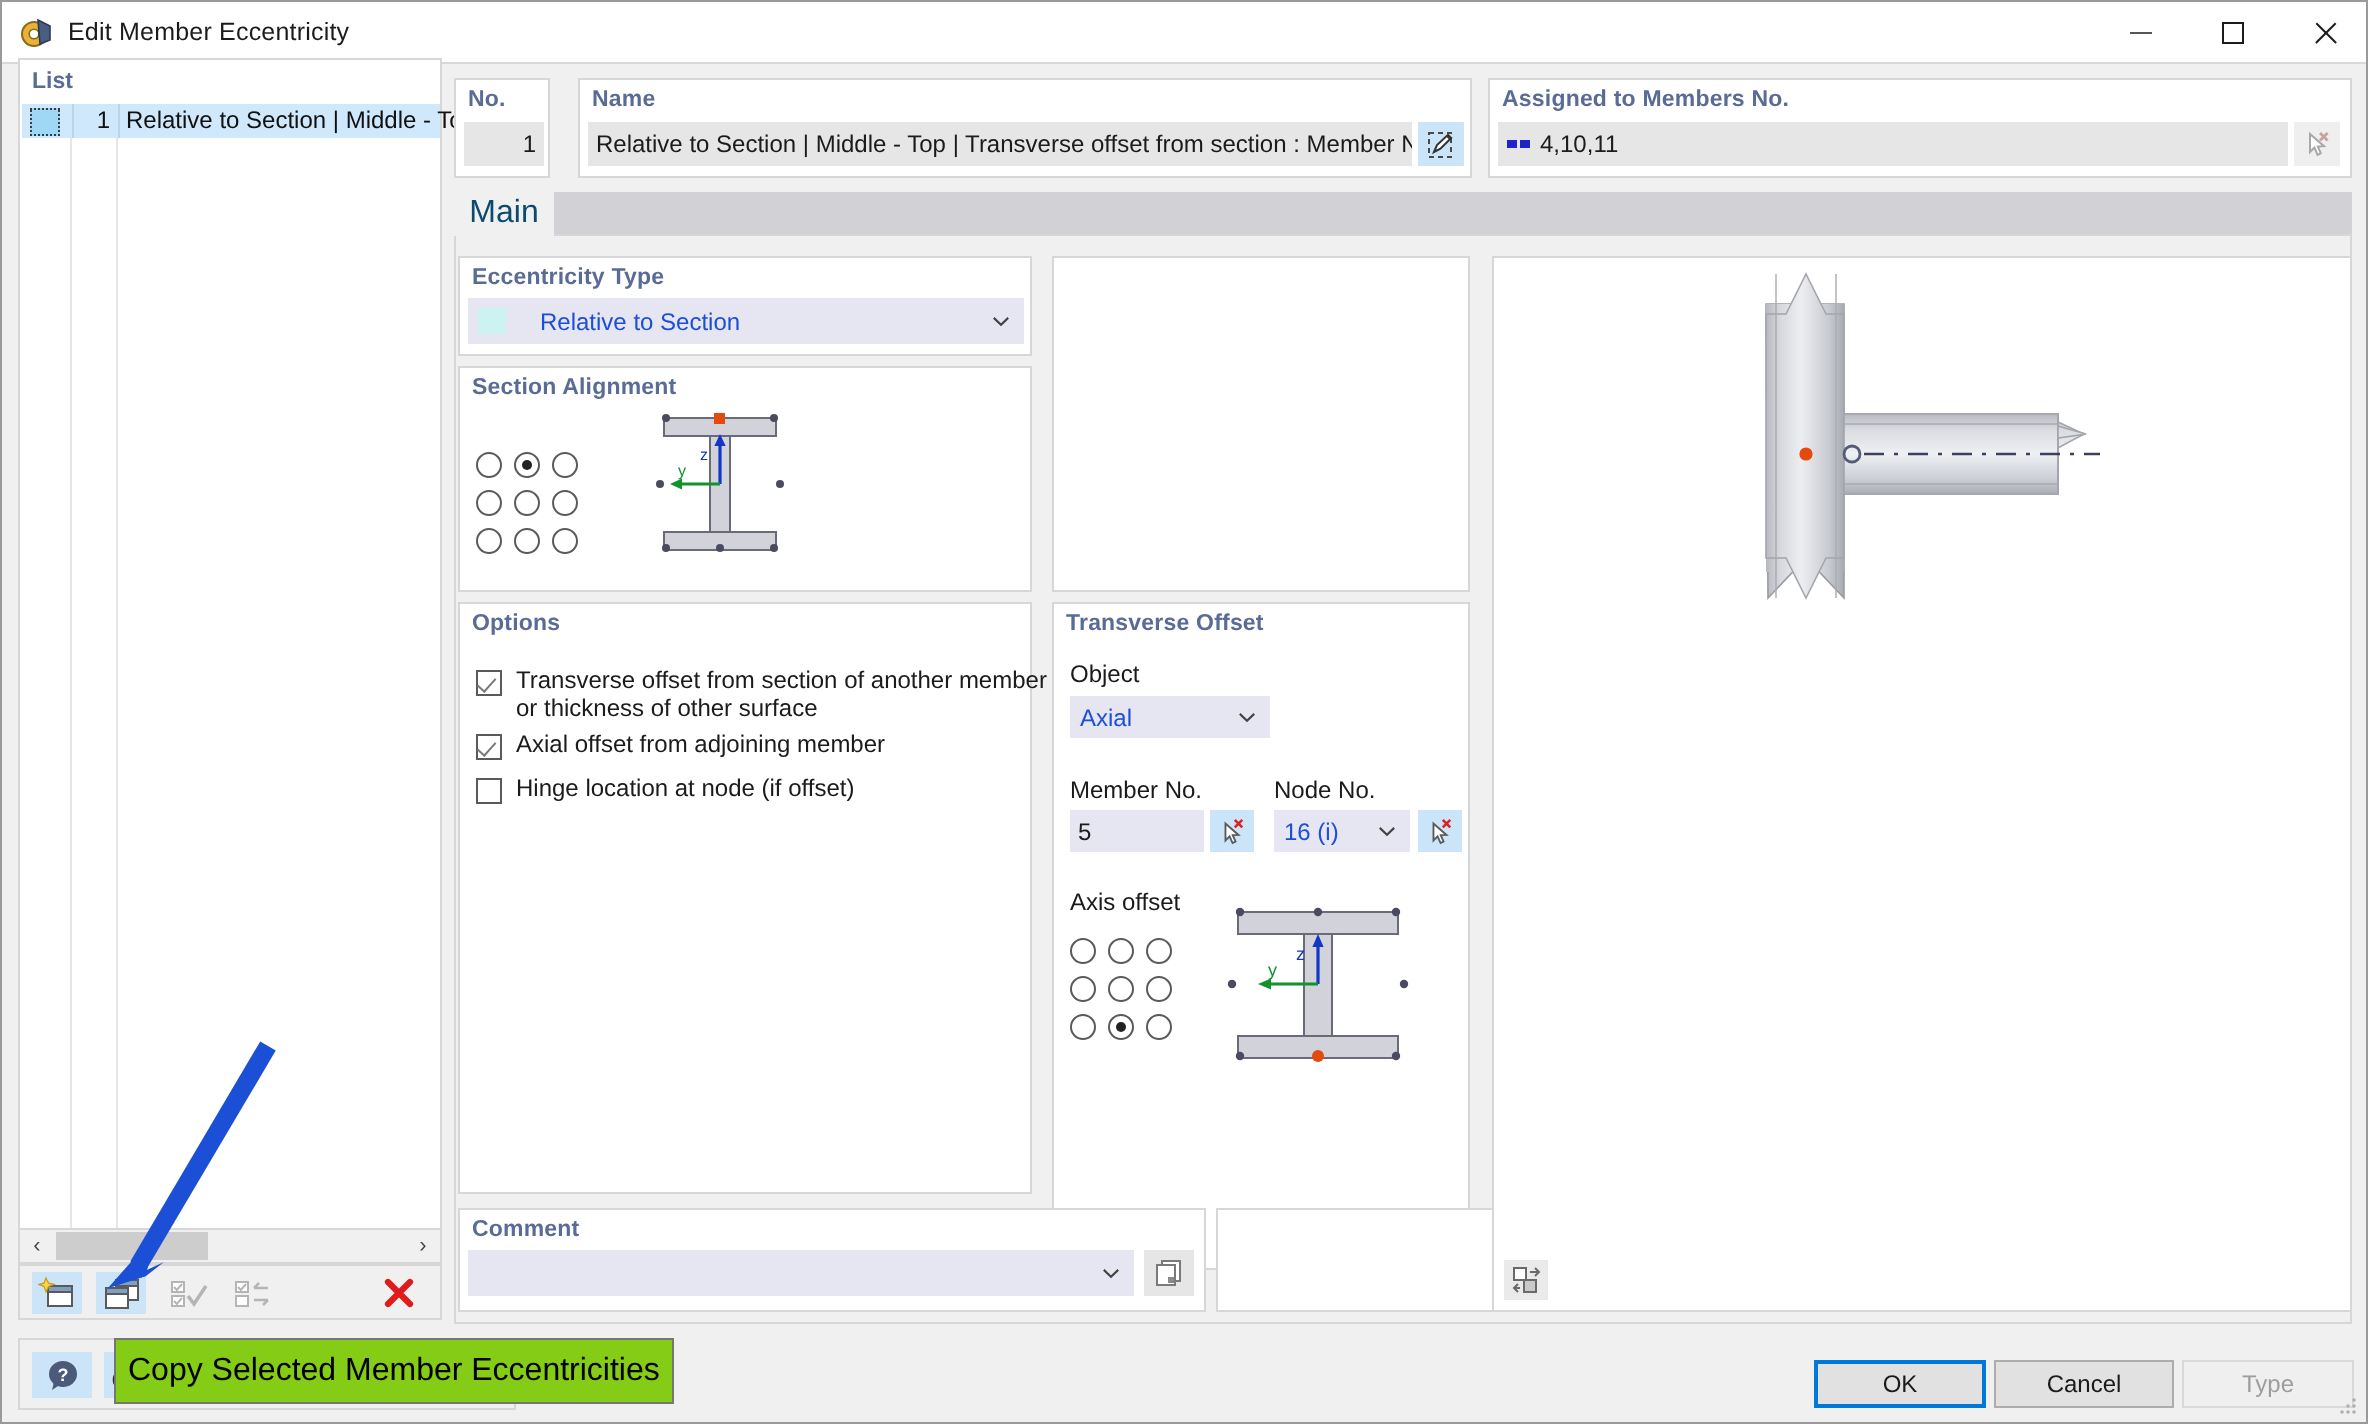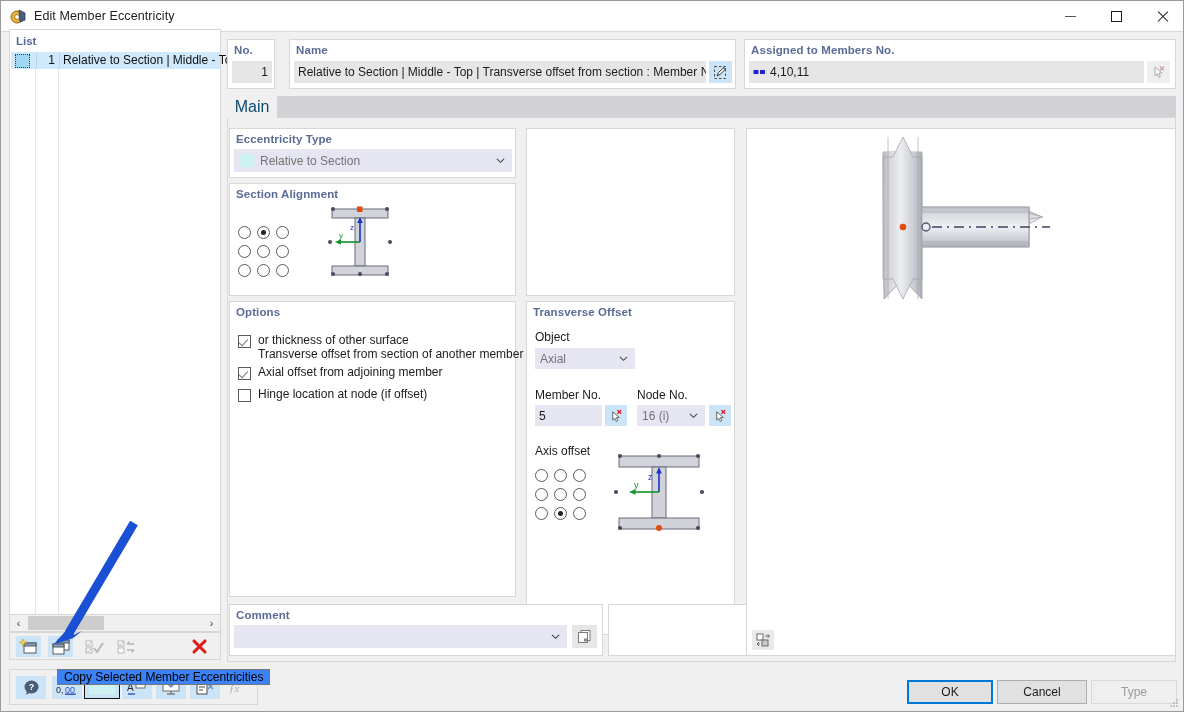--- a/index.html
+++ b/index.html
@@ -206,22 +206,23 @@
 
   
   #preview { left: 745px; top: 127px; width: 430px; height: 528px; }
 
   
   .combo {
     position: absolute;
     background: #e6e6f2;
     box-sizing: border-box;
     display: flex; align-items: center;
-    font-size: 12px; color: #737373;
+    font-size: 12px; color: #1d4ed8;
     padding-left: 5px;
+    gap: 10px;
   }
   .combo .chev {
     position: absolute; right: 7px; top: 50%;
     transform: translateY(-55%);
     width: 9px; height: 9px;
   }
   .swatch-cyan {
     width: 14px; height: 13px;
     background: #ccf2f2;
     margin-right: 7px;
@@ -296,27 +297,27 @@
   #btn-apply { left: 1090px; width: 86px; color: #9d9d9d; background: #efefef; border-color: #d9d9d9;}
 
   .grip {
     position: absolute; right: 4px; bottom: 3px;
     width: 10px; height: 10px;
   }
 
   
   #tooltip {
     position: absolute; left: 56px; top: 668px;
-    height: 16px;
-    background: #3b82f6;
+    height: 33px;
+    background: #84cc16;
     border: 1px solid #767676;
     box-sizing: border-box;
     display: flex; align-items: center;
     padding: 0 6px;
-    font-size: 12px; color: #000;
+    font-size: 16px; color: #000;
     white-space: nowrap;
     z-index: 50;
   }
 
   
   #bluearrow {
     position: absolute; left: 20px; top: 510px;
     width: 140px; height: 145px;
     pointer-events: none;
     z-index: 40;
@@ -502,22 +503,22 @@
       <text x="17" y="34" font-family="Liberation Sans, sans-serif" font-size="8" fill="#11922a">y</text>
     </svg>
   </div>
 
   <div class="group" id="options-group">
     <div class="group-title">Options</div>
 
     <div class="cbrow" style="left:8px; top:33px;">
       <div class="cbox checked"></div>
       <div class="cblabel">
+        <div>Transverse offset from section of another member</div>
         <div>or thickness of other surface</div>
-        <div>Transverse offset from section of another member</div>
       </div>
     </div>
 
     <div class="cbrow" style="left:8px; top:65px;">
       <div class="cbox checked"></div>
       <div class="cblabel">Axial offset from adjoining member</div>
     </div>
 
     <div class="cbrow" style="left:8px; top:87px;">
       <div class="cbox"></div>

